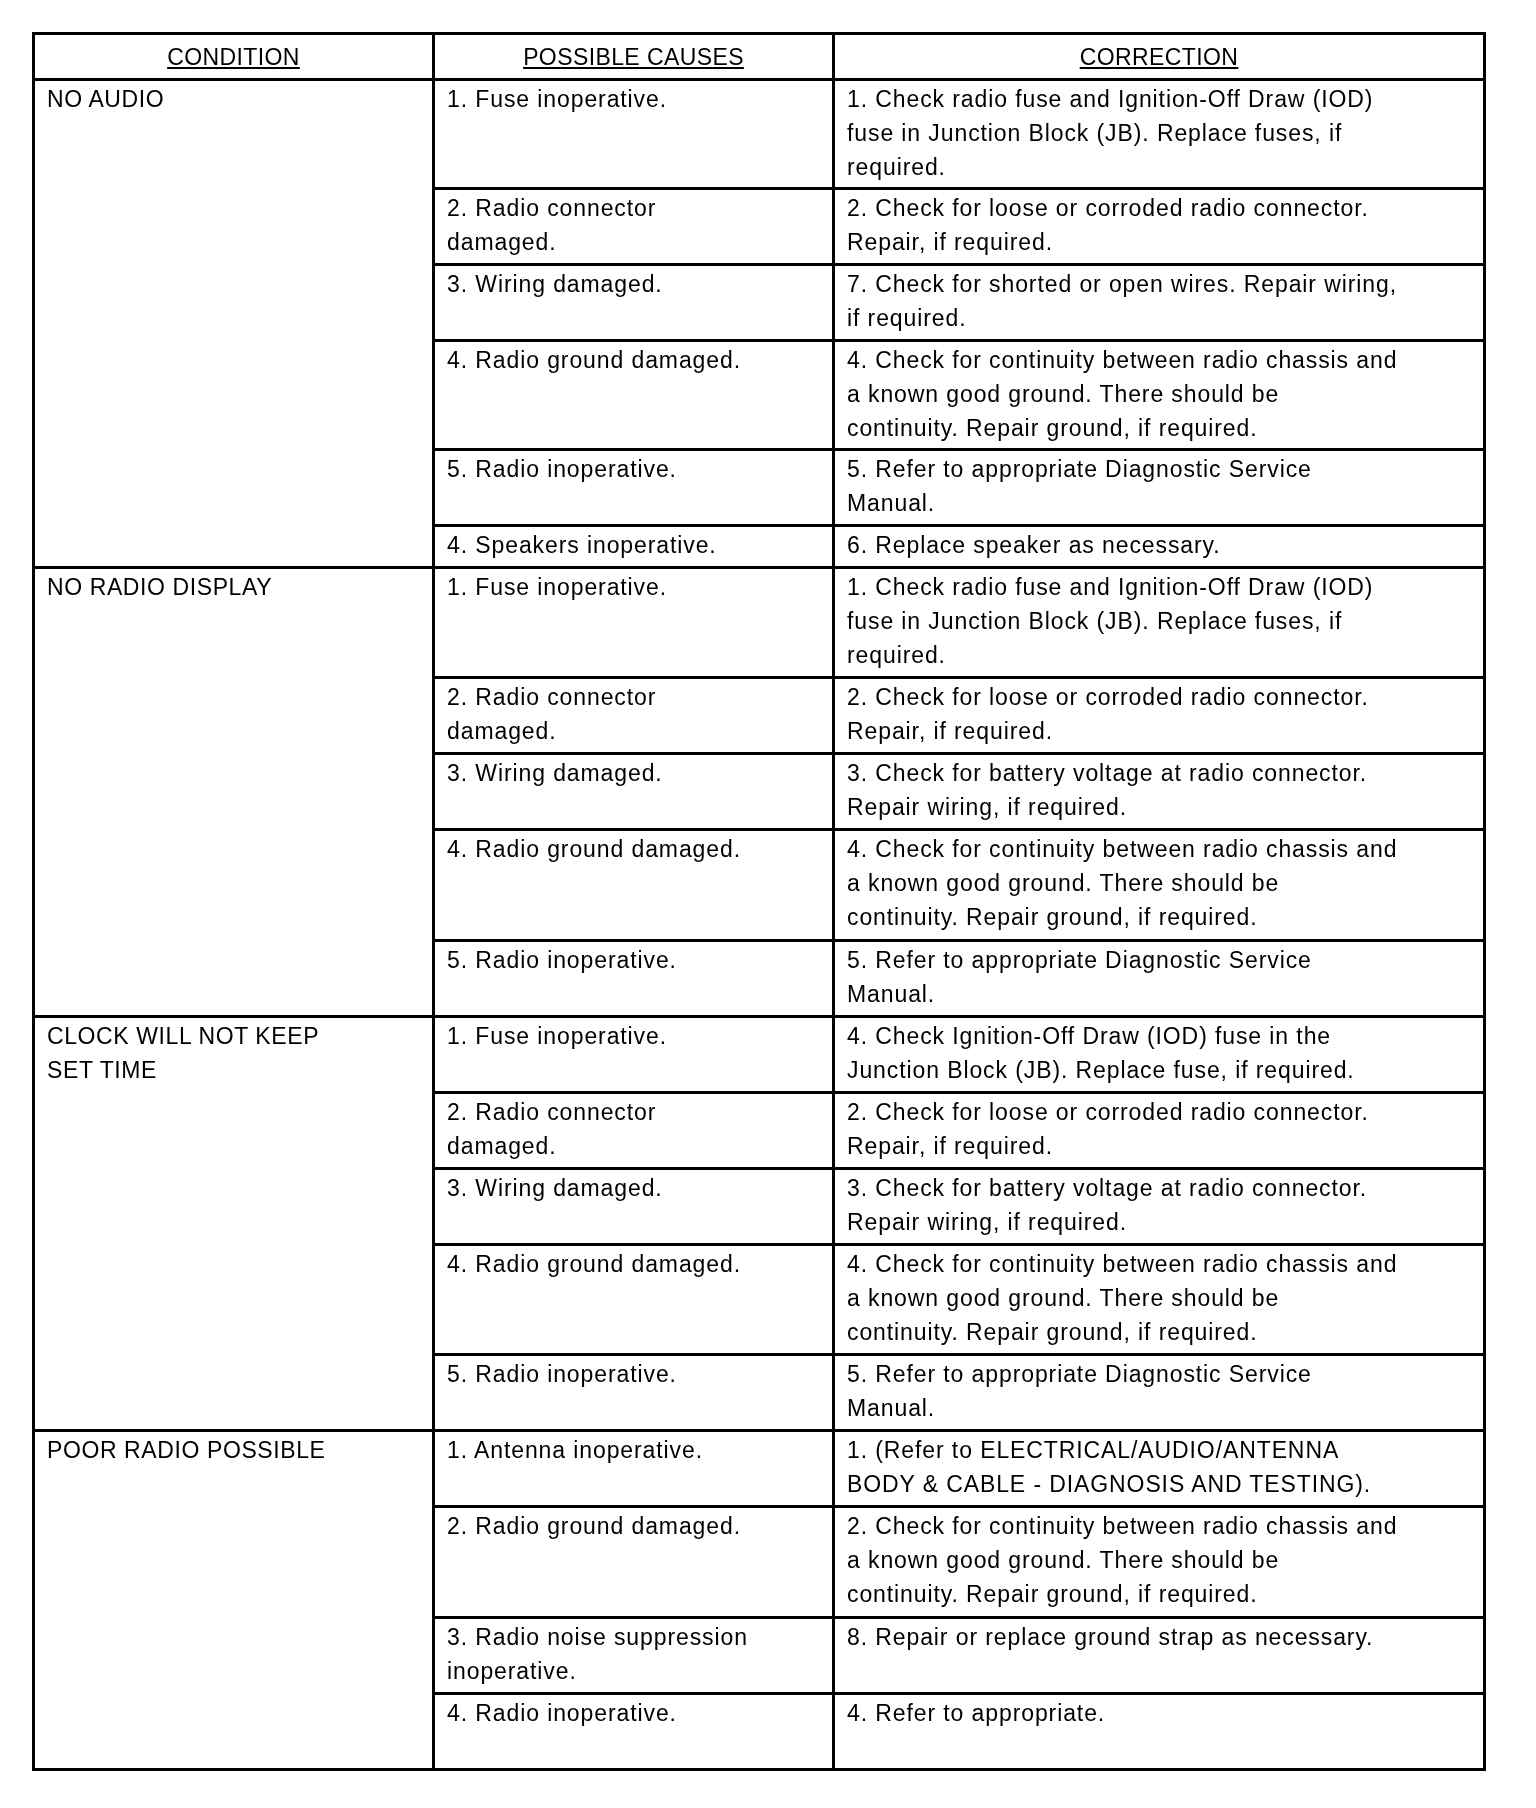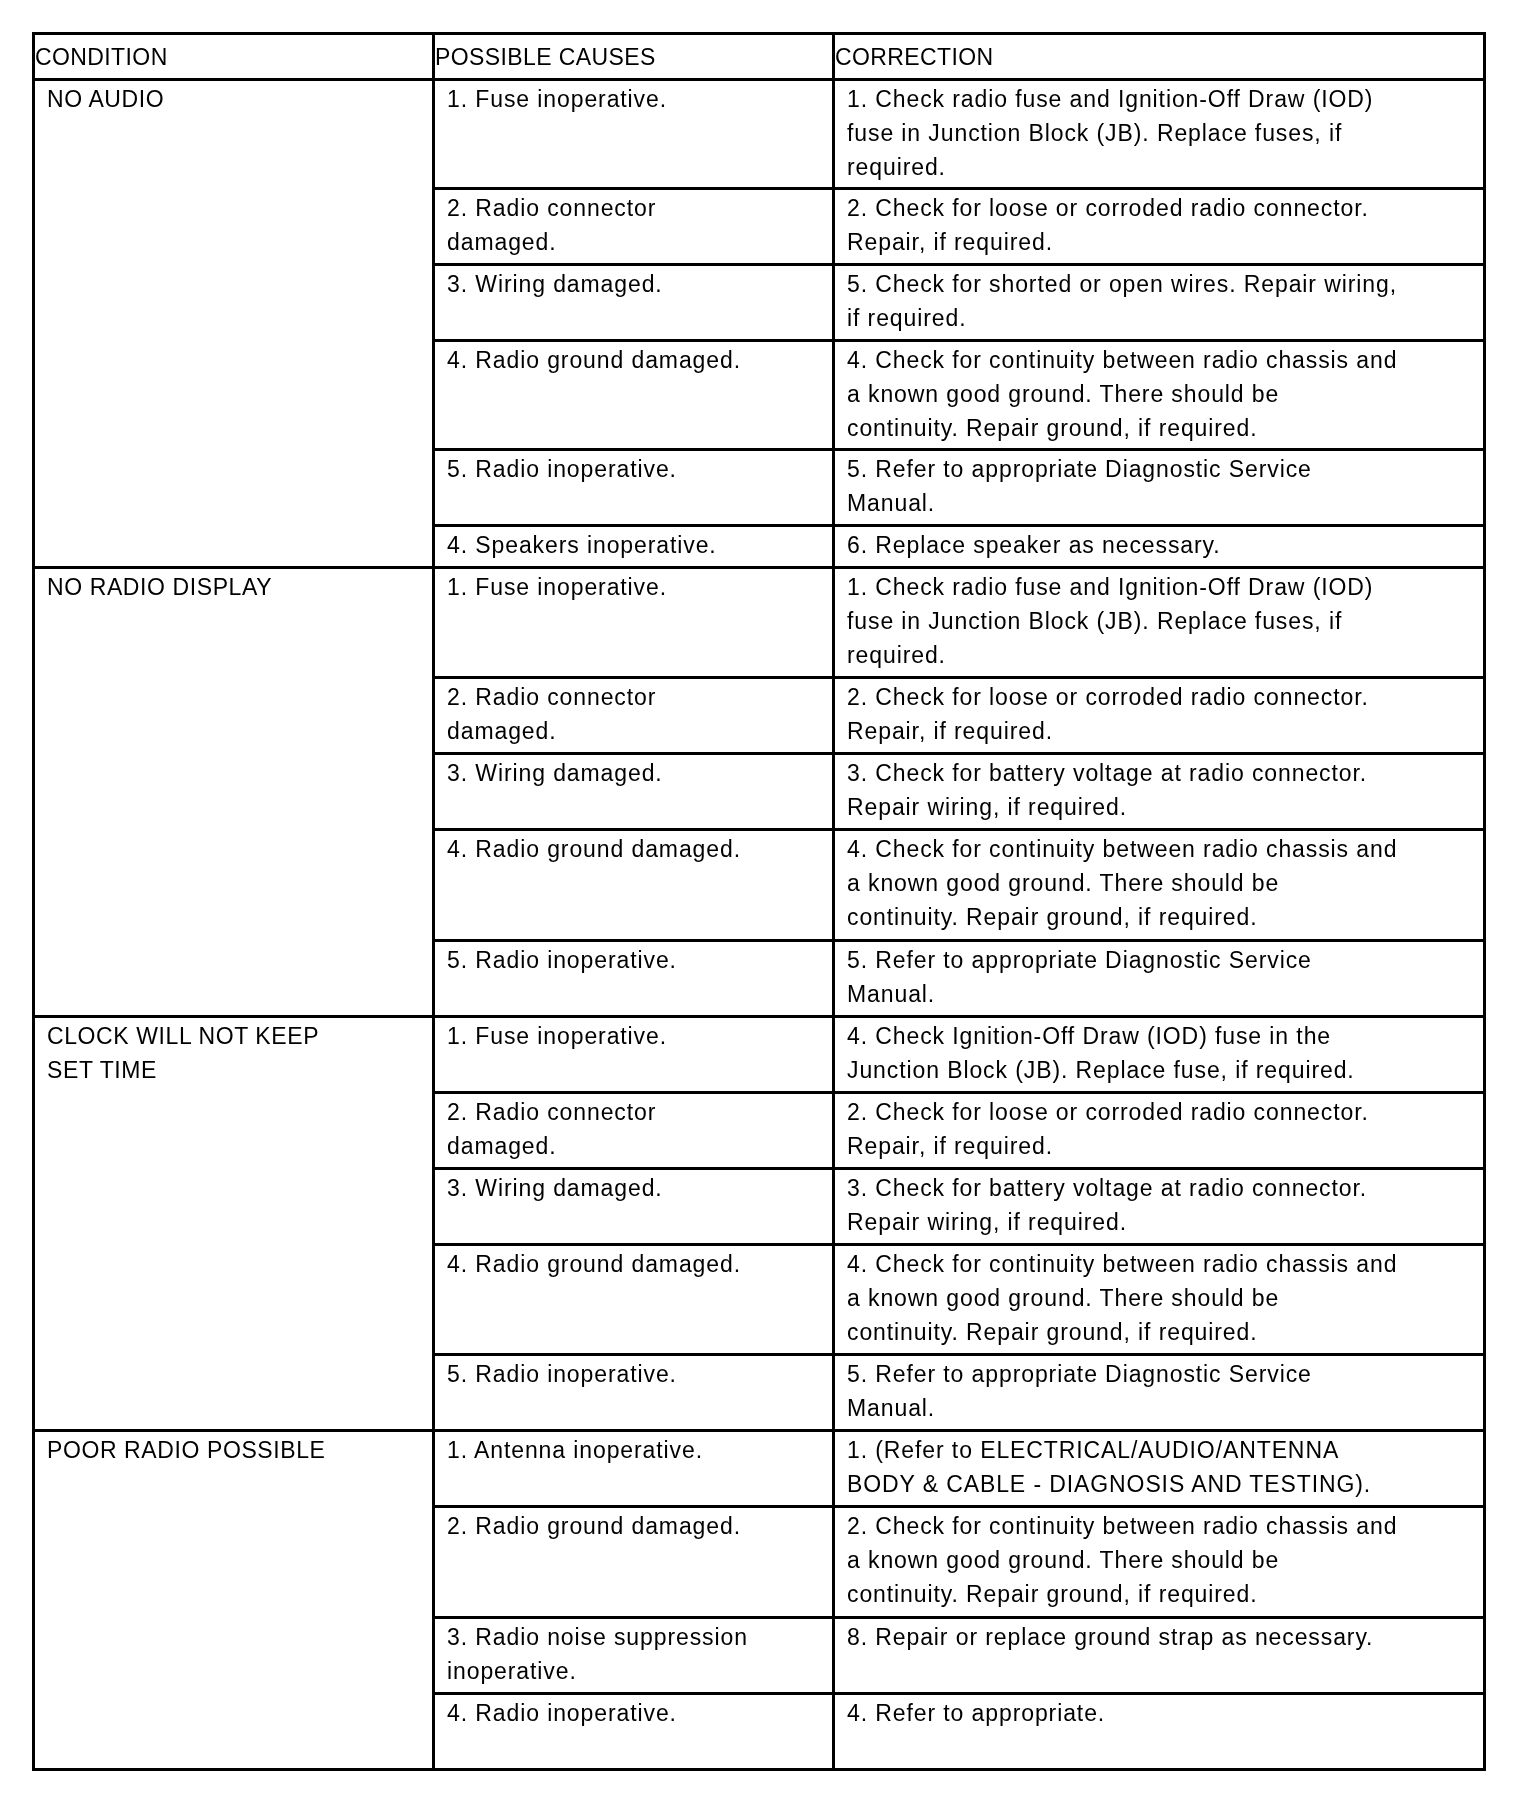--- a/index.html
+++ b/index.html
@@ -29,24 +29,25 @@
     padding: 1px 8px 0 12px;
     vertical-align: top;
     font-size: 23px;
     line-height: 34px;
     letter-spacing: 0.9px;
     font-weight: normal;
     white-space: pre;
     overflow: hidden;
   }
   #diag-table th {
-    text-align: left;
+    text-align: center;
     vertical-align: middle;
     padding: 0;
     letter-spacing: 0.4px;
+    text-decoration: underline;
   }
   #diag-table td.condition {
     letter-spacing: 0.6px;
   }
   col.c1 { width: 400px; }
   col.c2 { width: 400px; }
   col.c3 { width: 651px; }
 </style>
 </head>
 <body>
@@ -74,21 +75,21 @@
 required.</td>
     </tr>
     <tr style="height:76px">
       <td>2. Radio connector
 damaged.</td>
       <td>2. Check for loose or corroded radio connector.
 Repair, if required.</td>
     </tr>
     <tr style="height:76px">
       <td>3. Wiring damaged.</td>
-      <td>5. Check for shorted or open wires. Repair wiring,
+      <td>7. Check for shorted or open wires. Repair wiring,
 if required.</td>
     </tr>
     <tr style="height:109px">
       <td>4. Radio ground damaged.</td>
       <td>4. Check for continuity between radio chassis and
 a known good ground. There should be
 continuity. Repair ground, if required.</td>
     </tr>
     <tr style="height:76px">
       <td>5. Radio inoperative.</td>

